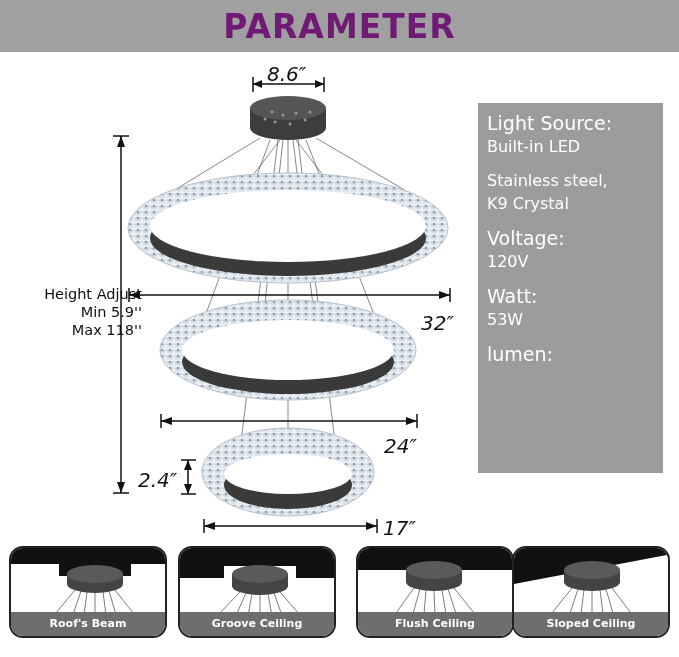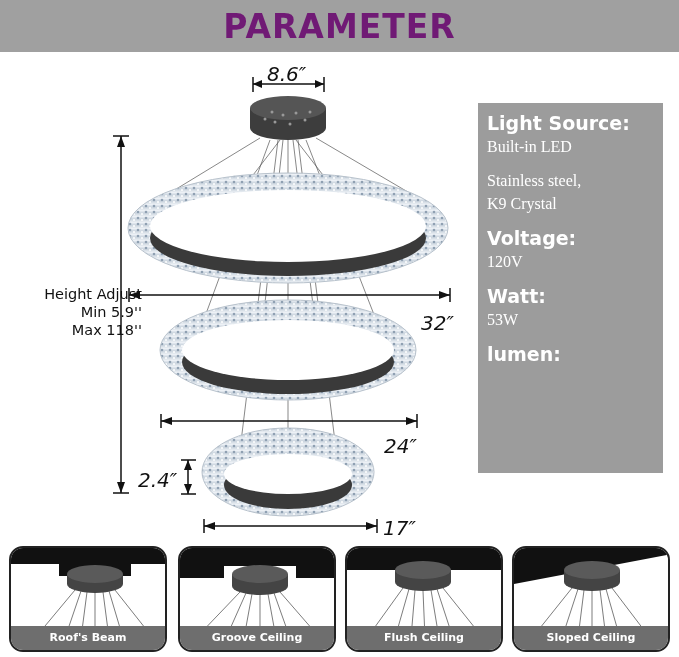--- a/index.html
+++ b/index.html
@@ -1,27 +1,27 @@
 <!DOCTYPE html>
 <html><head>
 <meta charset="utf-8">
 <style>
   html,body{margin:0;padding:0;background:#fff;}
   body{width:679px;height:657px;position:relative;overflow:hidden;font-family:"DejaVu Sans","Liberation Sans",sans-serif;}
   .title-bar{position:absolute;left:0;top:0;width:679px;height:52px;background:#a0a0a0;display:flex;align-items:center;justify-content:center;}
   .title-bar span{font-family:"DejaVu Sans",sans-serif;font-weight:bold;font-size:33px;color:#701a75;letter-spacing:1px;}
   .spec-panel{position:absolute;left:478px;top:103px;width:185px;height:370px;background:#9c9c9c;color:#fff;padding:8px 0 0 9px;box-sizing:border-box;}
   .spec-item{margin-bottom:11px;}
-  .spec-label{font-weight:bold;font-size:19px;line-height:24px;}
-  .spec-value{font-size:16px;line-height:23px;font-family:Liberation Serif, serif;}
+  .spec-label{font-weight:normal;font-size:19px;line-height:24px;}
+  .spec-value{font-size:16px;line-height:23px;}
   .dim{position:absolute;font-family:"DejaVu Sans",sans-serif;color:#111;font-size:20px;font-style:italic;}
   .height-label{position:absolute;left:4px;top:285px;text-align:right;font-size:14.5px;line-height:18px;color:#111;width:138px;}
   .drawing{position:absolute;left:0;top:52px;}
   .ceiling-row{position:absolute;top:546px;left:0;width:679px;height:110px;}
-  .ceiling-card{position:absolute;top:0;width:158px;height:106px;border:2px solid #222;border-radius:14px;overflow:hidden;background:#fff;box-sizing:border-box;}
+  .ceiling-card{position:absolute;top:0;width:158px;height:92px;border:2px solid #222;border-radius:14px;overflow:hidden;background:#fff;box-sizing:border-box;}
   .ceiling-card svg{position:absolute;left:0;top:0;}
   .ceiling-caption{position:absolute;left:0;bottom:0;width:100%;height:24px;background:#6e6e6e;color:#fff;font-weight:bold;font-size:11px;text-align:center;line-height:24px;}
 </style>
 </head>
 <body>
 
 <div class="title-bar">
   <span>PARAMETER</span>
 </div>
 
@@ -205,21 +205,21 @@
         <line x1="72" y1="46" x2="64" y2="90"></line>
           <line x1="80" y1="47" x2="80" y2="90"></line>
         <line x1="88" y1="46" x2="96" y2="90"></line>
           <line x1="94" y1="45" x2="110" y2="90"></line>
         <line x1="100" y1="44" x2="140" y2="90"></line>
       </g>
     </svg>
     <div class="ceiling-caption">Groove Ceiling</div>
   </div>
 
-  <div class="ceiling-card" style="left:345px;">
+  <div class="ceiling-card" style="left:356px;">
     <svg width="158" height="108">
       <rect x="0" y="0" width="158" height="22" fill="#111"></rect>
       <ellipse cx="76" cy="34" rx="28" ry="9" fill="#444"></ellipse>
       <rect x="48" y="22" width="56" height="12" fill="#444"></rect>
       <ellipse cx="76" cy="22" rx="28" ry="9" fill="#5a5a5a"></ellipse>
       <g stroke="#444" stroke-width="0.7">
         <line x1="56" y1="40" x2="20" y2="90"></line>
           <line x1="62" y1="41" x2="48" y2="90"></line>
         <line x1="68" y1="42" x2="64" y2="90"></line>
           <line x1="76" y1="43" x2="78" y2="90"></line>

